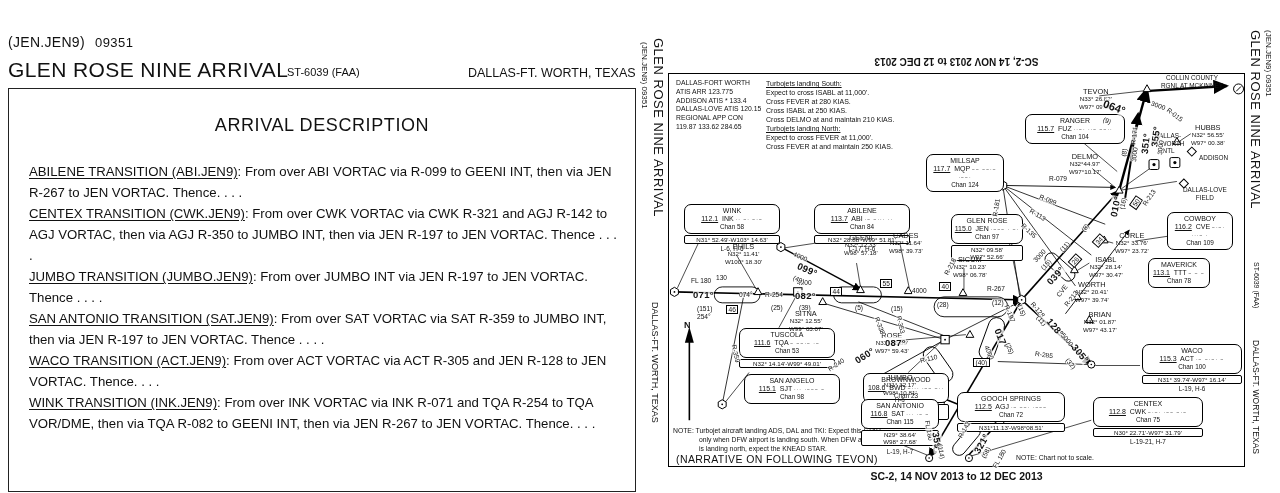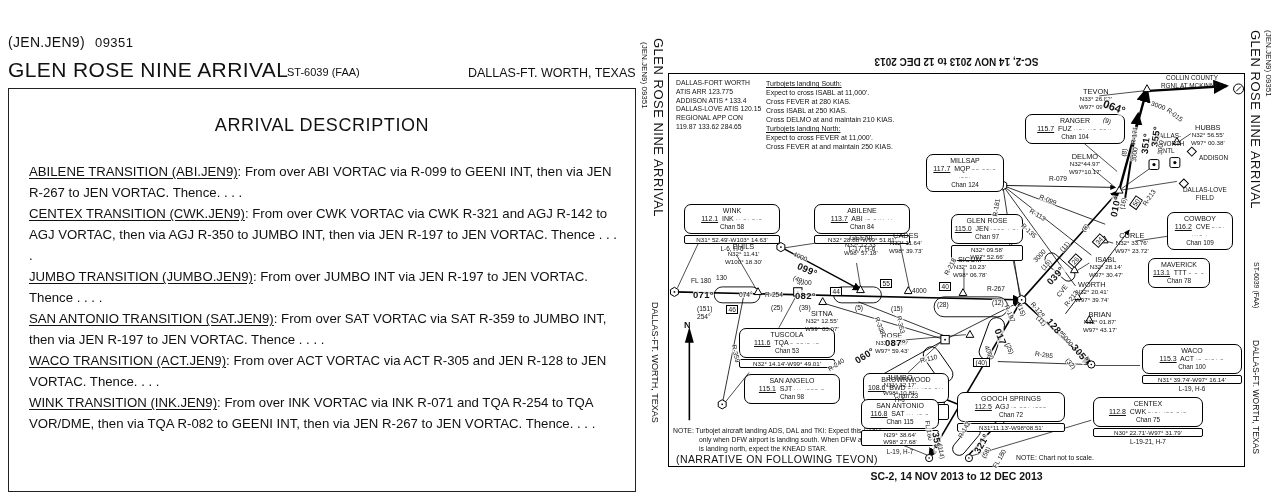--- a/index.html
+++ b/index.html
@@ -412,21 +412,21 @@
       <div class="fixl" style="left: 406px; top: 207px;">
         <div class="fx-name">WORTH</div>
         <div>N32° 20.41'</div>
         <div>W97° 39.74'</div>
       </div>
       <div class="fixl" style="left: 414px; top: 237px;">
         <div class="fx-name">BRIAN</div>
         <div>N32° 01.87'</div>
         <div>W97° 43.17'</div>
       </div>
-      <div class="fixl" style="left: 136px; top: 236px;">
+      <div class="fixl" style="left: 120px; top: 236px;">
         <div class="fx-name">SITNA</div>
         <div>N32° 12.55'</div>
         <div>W99° 03.07'</div>
       </div>
       <div class="fixl" style="left: 206px; top: 258px;">
         <div class="fx-name">ROSE</div>
         <div>N31° 55.69'</div>
         <div>W97° 59.43'</div>
       </div>
       <div class="fixl" style="left: 214px; top: 300px;">

